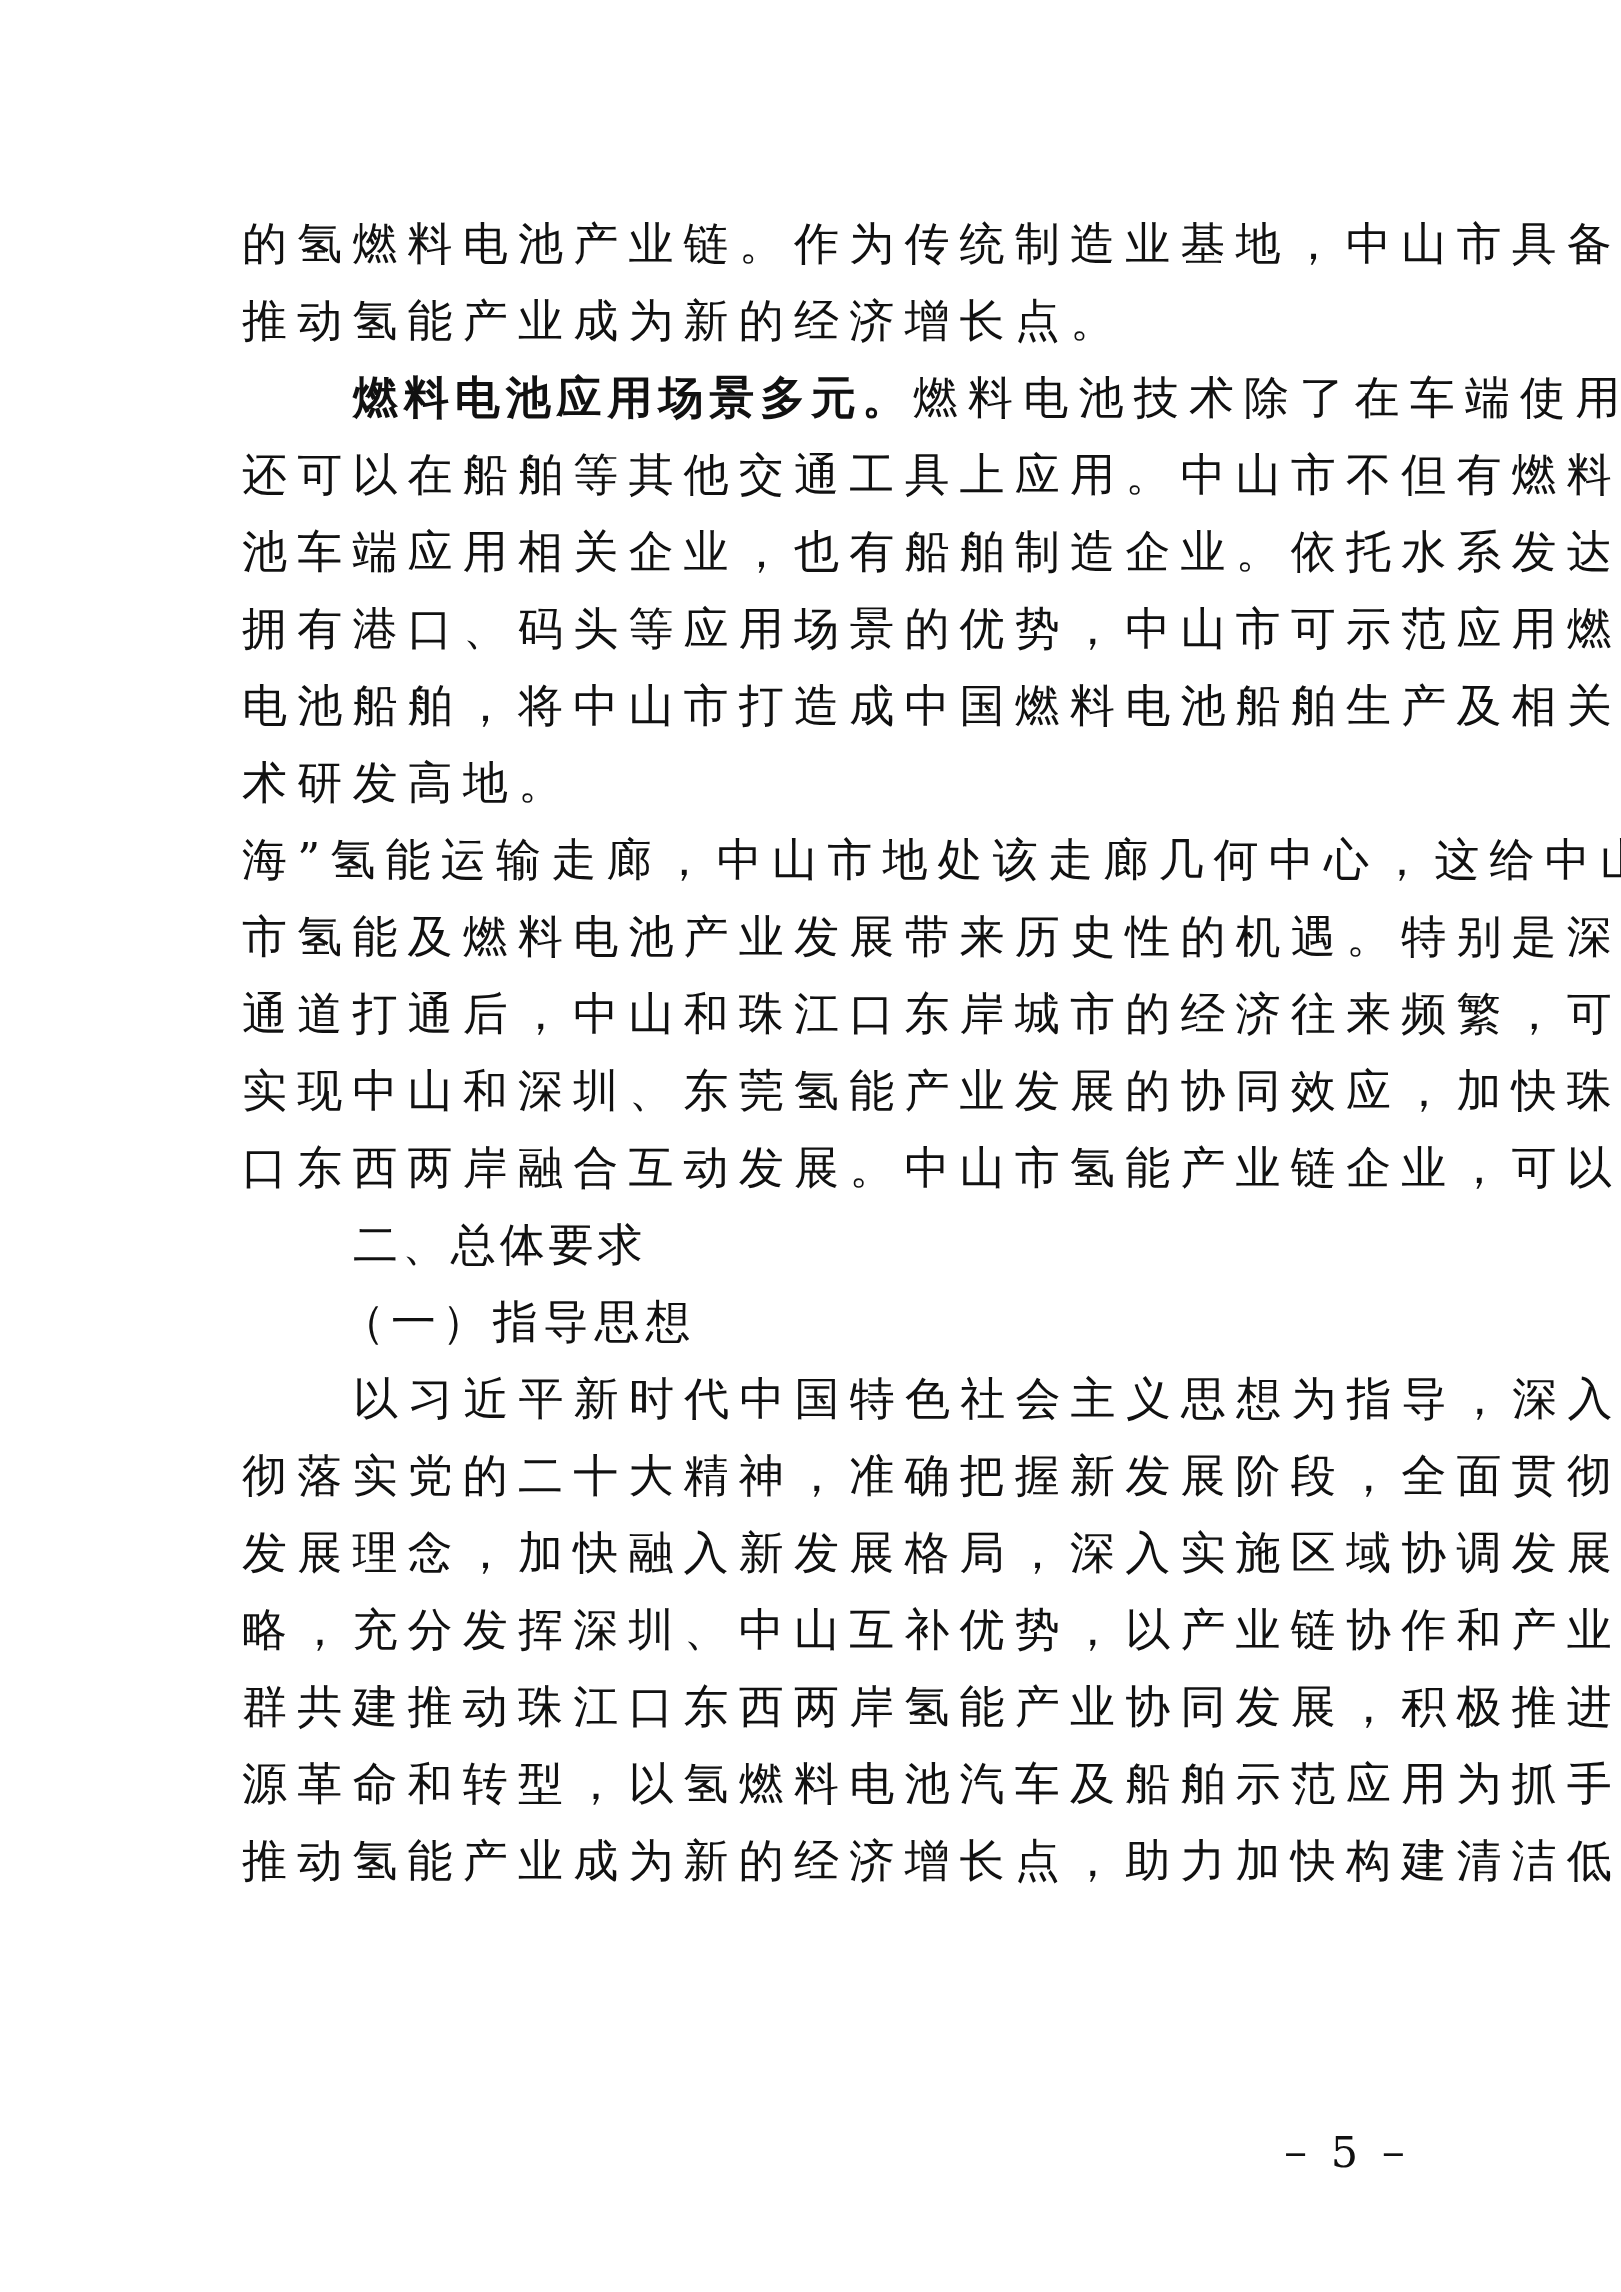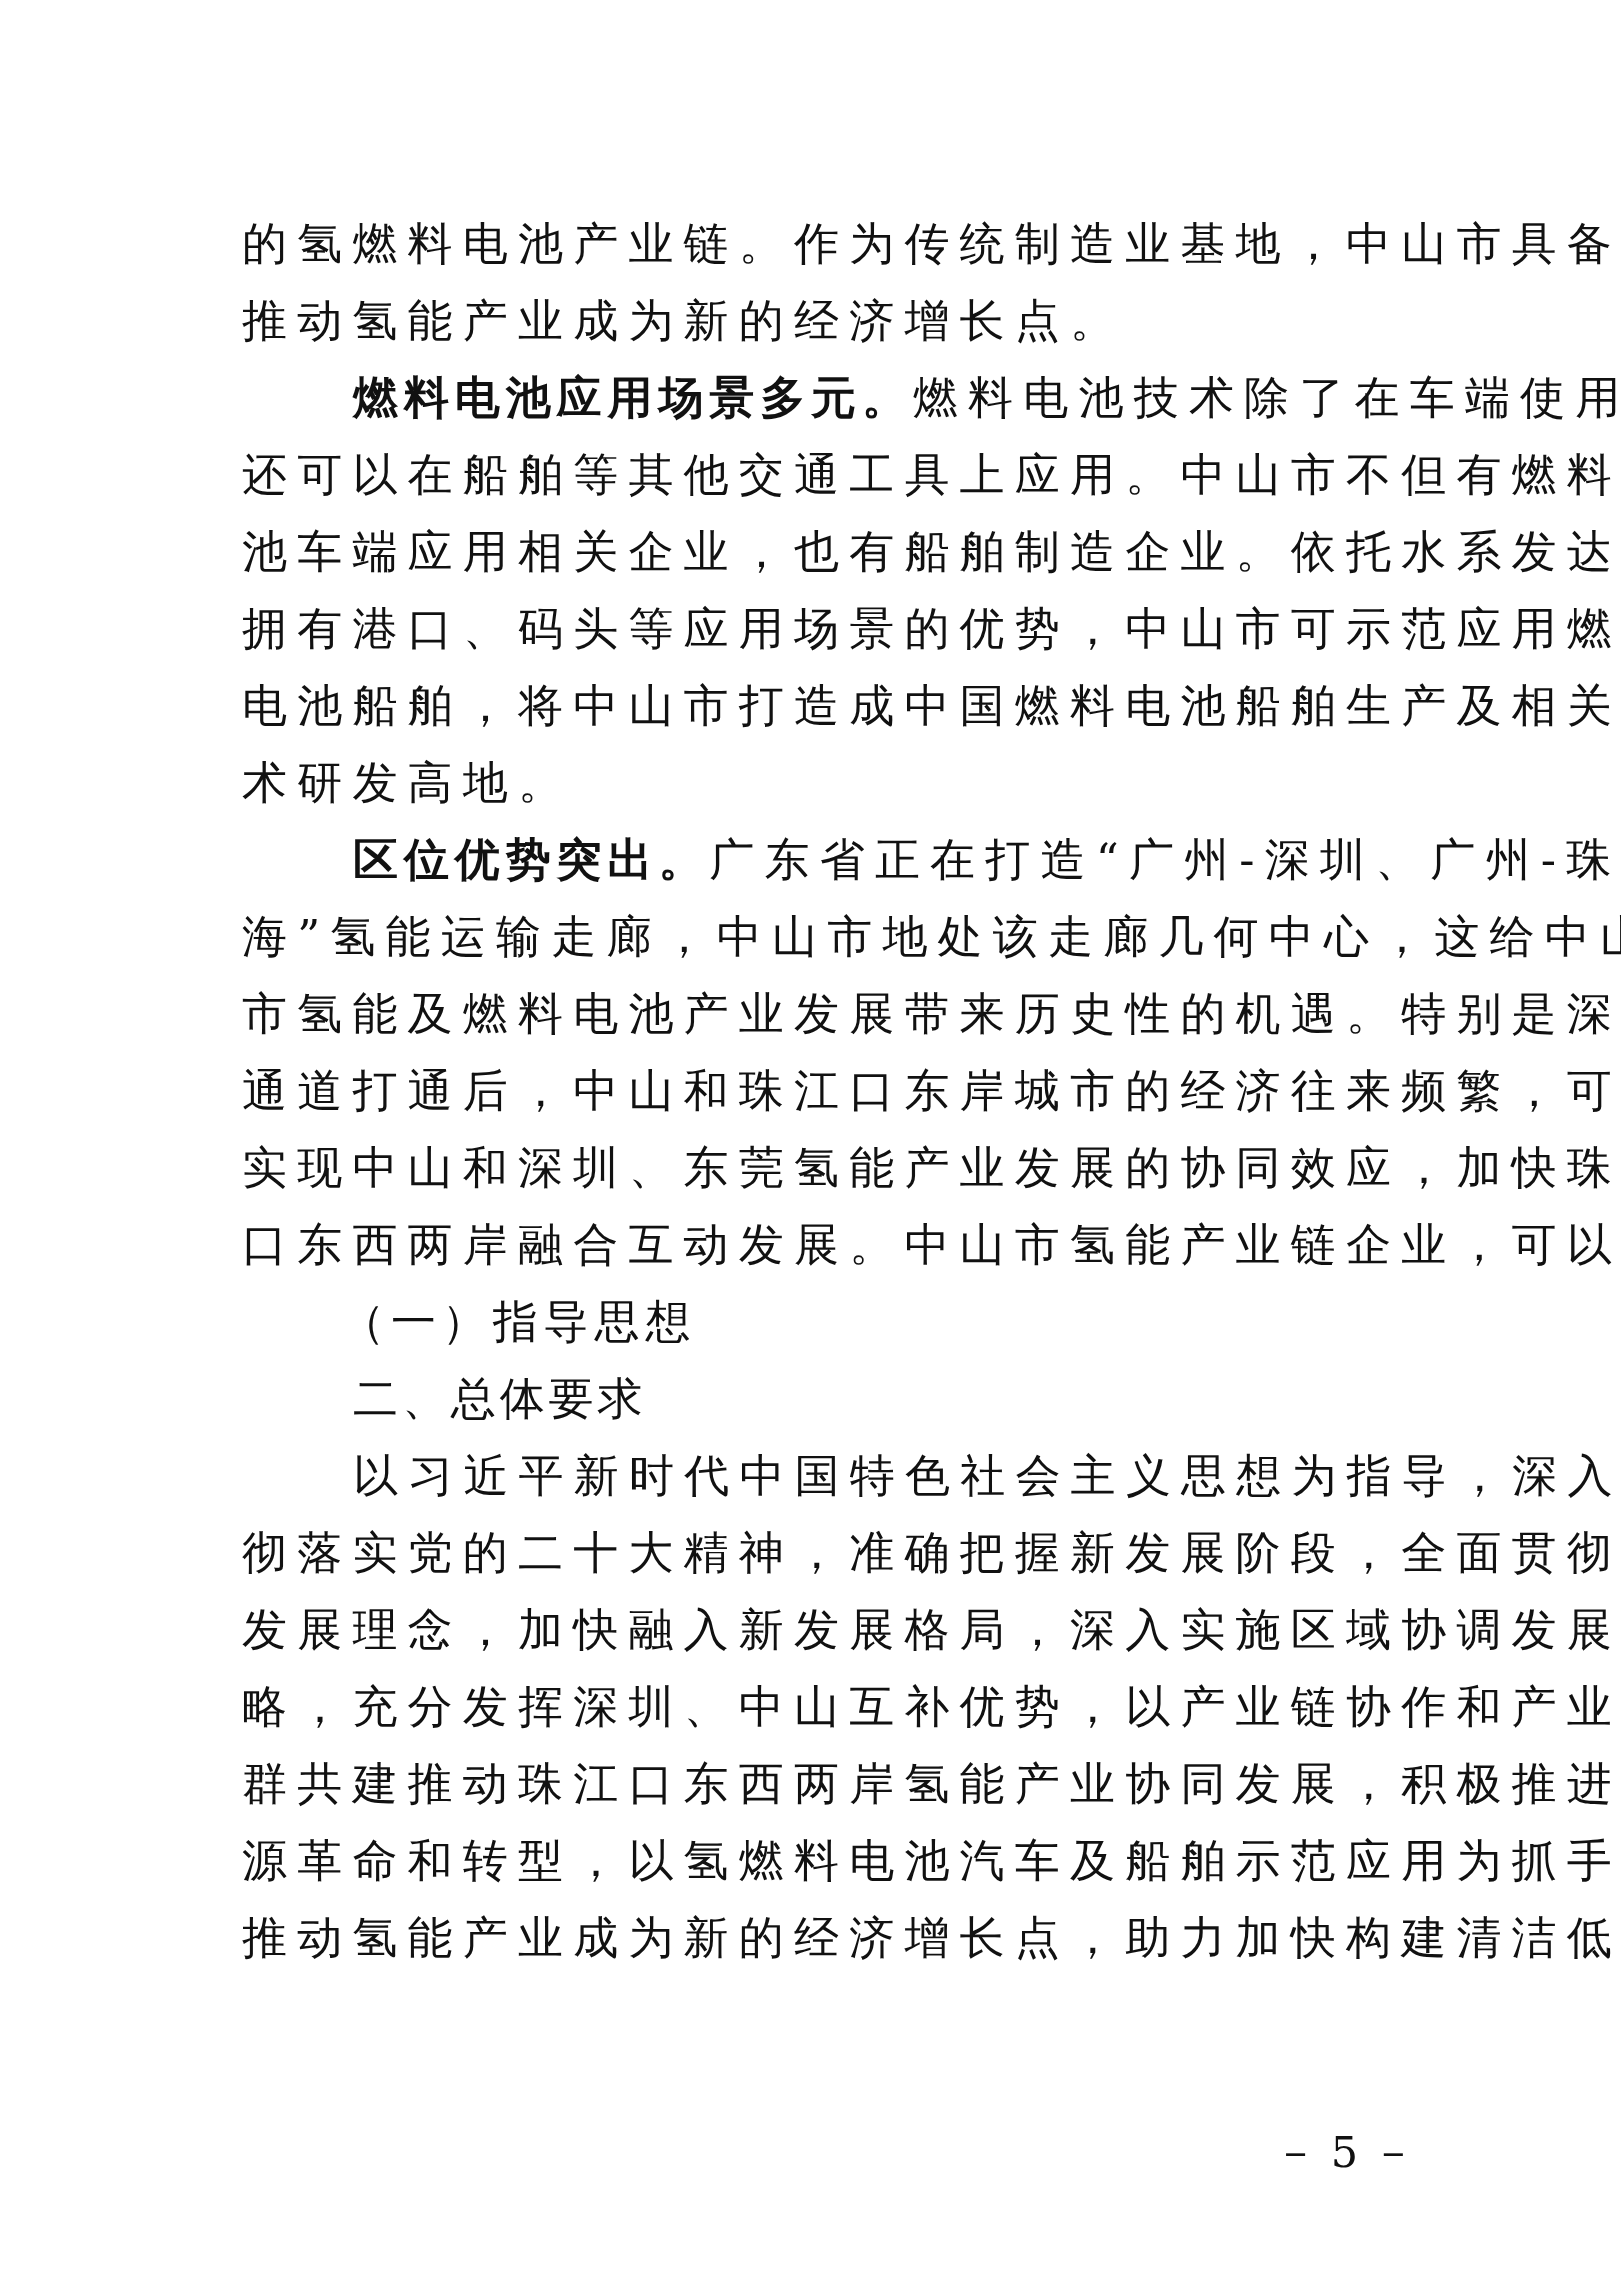--- a/index.html
+++ b/index.html
@@ -76,30 +76,29 @@
     <div class="line">的氢燃料电池产业链。作为传统制造业基地，中山市具备发</div>
     <div class="line">推动氢能产业成为新的经济增长点。</div>
 
     <div class="line indent"><span class="lead-bold">燃料电池应用场景多元。</span><span>燃料电池技术除了在车端使用，</span></div>
     <div class="line">还可以在船舶等其他交通工具上应用。中山市不但有燃料电</div>
     <div class="line">池车端应用相关企业，也有船舶制造企业。依托水系发达和</div>
     <div class="line">拥有港口、码头等应用场景的优势，中山市可示范应用燃料</div>
     <div class="line">电池船舶，将中山市打造成中国燃料电池船舶生产及相关技</div>
     <div class="line">术研发高地。</div>
 
-    <div class="line indent"><span class="lead-bold">区位优势突出。</span><span>广东省正在打造“广州-深圳、广州-珠</span></div>
     <div class="line">海”氢能运输走廊，中山市地处该走廊几何中心，这给中山</div>
     <div class="line">市氢能及燃料电池产业发展带来历史性的机遇。特别是深中</div>
     <div class="line">通道打通后，中山和珠江口东岸城市的经济往来频繁，可以</div>
     <div class="line">实现中山和深圳、东莞氢能产业发展的协同效应，加快珠江</div>
     <div class="line">口东西两岸融合互动发展。中山市氢能产业链企业，可以深</div>
 
+    <div class="line indent heading-1">二、总体要求</div>
+
     <div class="line indent heading-2" style="padding-left:98px;">（一）指导思想</div>
-
-    <div class="line indent heading-1">二、总体要求</div>
 
     <div class="line indent">以习近平新时代中国特色社会主义思想为指导，深入贯</div>
     <div class="line">彻落实党的二十大精神，准确把握新发展阶段，全面贯彻新</div>
     <div class="line">发展理念，加快融入新发展格局，深入实施区域协调发展战</div>
     <div class="line">略，充分发挥深圳、中山互补优势，以产业链协作和产业集</div>
     <div class="line">群共建推动珠江口东西两岸氢能产业协同发展，积极推进能</div>
     <div class="line">源革命和转型，以氢燃料电池汽车及船舶示范应用为抓手，</div>
     <div class="line">推动氢能产业成为新的经济增长点，助力加快构建清洁低碳、</div>
   </div>
 

